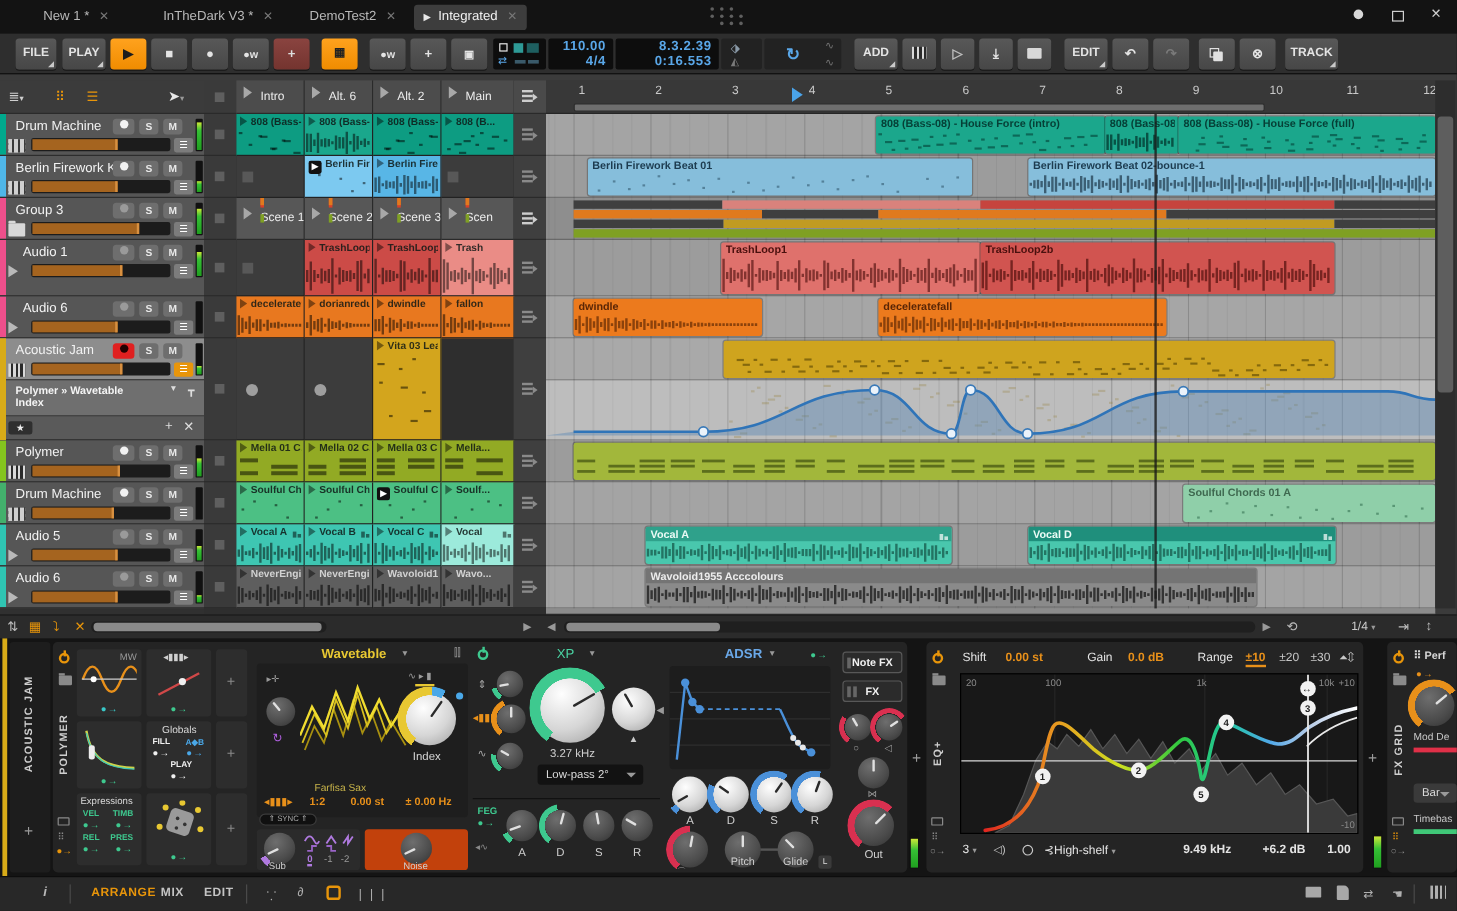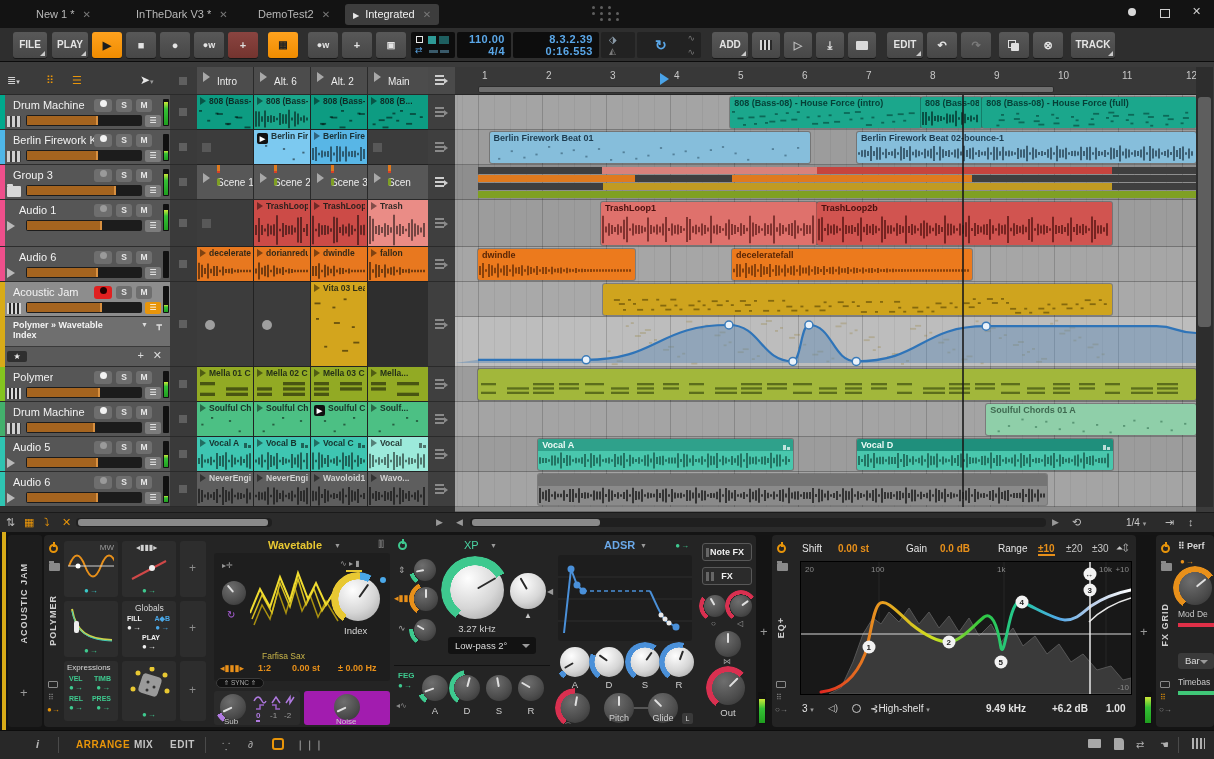--- a/index.html
+++ b/index.html
@@ -1336,20 +1336,21 @@
         <div class="chead" style="background: rgb(31, 143, 124);"></div>
         <div class="lab" style="color: rgb(234, 250, 245);">Vocal D<span style="float:right;margin-top:2px"><span style="display:inline-block;width:3px;height:5px;background:rgba(255,255,255,.7);margin-right:1px"></span><span style="display:inline-block;width:3px;height:3px;background:rgba(255,255,255,.7)"></span></span></div>
         <div style="position: absolute; inset: 12px 0px 0px;">
           <svg width="256" height="19" viewBox="0 0 256 19" preserveAspectRatio="none" style="position:absolute;left:0;top:0">
             <path d="M2 5.1V13.9M5 8.1V10.9M8 3.7V15.3M11 3.1V15.9M14 7.5V11.5M17 1.9V17.1M20 6.4V12.6M23 5.7V13.3M26 5.8V13.2M29 8.3V10.7M32 5.5V13.5M35 5.9V13.1M38 6.0V13.0M41 1.9V17.1M44 8.0V11.0M47 2.9V16.1M50 4.0V15.0M53 7.8V11.2M56 5.3V13.7M59 8.3V10.7M62 6.7V12.3M65 4.5V14.5M68 8.3V10.7M71 2.2V16.8M74 4.7V14.3M77 5.3V13.7M80 2.5V16.5M83 8.3V10.7M86 5.6V13.4M89 7.4V11.6M92 8.2V10.8M95 4.2V14.8M98 7.1V11.9M101 3.9V15.1M104 2.4V16.6M107 8.3V10.7M110 2.5V16.5M113 6.0V13.0M116 6.8V12.2M119 6.6V12.4M122 8.3V10.7M125 4.9V14.1M128 4.7V14.3M131 6.7V12.3M134 1.6V17.4M137 6.9V12.1M140 3.9V15.1M143 4.0V15.0M146 8.3V10.7M149 6.3V12.7M152 7.8V11.2M155 6.5V12.5M158 3.4V15.6M161 8.3V10.7M164 2.3V16.7M167 3.9V15.1M170 6.4V12.6M173 3.0V16.0M176 8.0V11.0M179 6.7V12.3M182 6.9V12.1M185 8.3V10.7M188 3.4V15.6M191 5.9V13.1M194 4.5V14.5M197 2.0V17.0M200 8.3V10.7M203 3.4V15.6M206 5.9V13.1M209 7.8V11.2M212 6.7V12.3M215 8.3V10.7M218 4.6V14.4M221 3.6V15.4M224 7.6V11.4M227 1.6V17.4M230 6.0V13.0M233 4.9V14.1M236 4.4V14.6M239 8.3V10.7M242 7.1V11.9M245 6.7V12.3M248 6.7V12.3M251 2.6V16.4" stroke="rgba(10,60,50,.6)" stroke-width="2" fill="none"></path>
           </svg>
         </div>
       </div>
       <div class="aclip" style="left: 83.16px; top: 379px; width: 508.8px; height: 31px; background: rgb(138, 138, 138);">
         <div class="chead" style="background: rgb(116, 116, 116);"></div>
+        <div class="lab" style="color: rgb(236, 236, 236);">Wavoloid1955 Acccolours</div>
         <div style="position: absolute; inset: 12px 0px 0px;">
           <svg width="509" height="19" viewBox="0 0 509 19" preserveAspectRatio="none" style="position:absolute;left:0;top:0">
             <path d="M2 1.9V17.1M5 5.8V13.2M8 4.3V14.7M11 2.9V16.1M14 8.3V10.7M17 5.4V13.6M20 7.7V11.3M23 7.7V11.3M26 4.2V14.8M29 8.1V10.9M32 3.1V15.9M35 3.1V15.9M38 7.3V11.7M41 2.3V16.7M44 6.9V12.1M47 6.3V12.7M50 6.8V12.2M53 8.3V10.7M56 4.6V14.4M59 5.5V13.5M62 5.6V13.4M65 1.7V17.3M68 8.1V10.9M71 3.2V15.8M74 4.6V14.4M77 8.0V11.0M80 6.3V12.7M83 8.2V10.8M86 5.9V13.1M89 3.8V15.2M92 8.3V10.7M95 1.8V17.2M98 4.9V14.1M101 5.4V13.6M104 3.2V15.8M107 8.3V10.7M110 6.5V12.5M113 7.2V11.8M116 7.8V11.2M119 3.3V15.7M122 7.0V12.0M125 3.5V15.5M128 2.5V16.5M131 8.3V10.7M134 3.1V15.9M137 6.6V12.4M140 7.3V11.7M143 6.7V12.3M146 8.3V10.7M149 4.1V14.9M152 4.3V14.7M155 6.4V12.6M158 1.5V17.5M161 7.2V11.8M164 4.2V14.8M167 4.8V14.2M170 8.3V10.7M173 6.9V12.1M176 7.3V11.7M179 5.8V13.2M182 2.8V16.2M185 8.3V10.7M188 2.1V16.9M191 4.2V14.8M194 6.5V12.5M197 3.9V15.1M200 8.3V10.7M203 7.5V11.5M206 6.1V12.9M209 8.2V10.8M212 2.7V16.3M215 5.8V13.2M218 4.2V14.8M221 2.2V16.8M224 8.3V10.7M227 4.0V15.0M230 6.7V12.3M233 8.3V10.7M236 5.6V13.4M239 8.3V10.7M242 3.9V15.1M245 3.3V15.7M248 7.4V11.6M251 1.7V17.3M254 6.4V12.6M257 5.4V13.6M260 5.3V13.7M263 8.3V10.7M266 6.0V13.0M269 6.2V12.8M272 6.1V12.9M275 2.1V16.9M278 8.0V11.0M281 2.8V16.2M284 3.8V15.2M287 7.6V11.4M290 4.8V14.2M293 8.3V10.7M296 7.0V12.0M299 4.9V14.1M302 8.3V10.7M305 2.3V16.7M308 4.8V14.2M311 5.2V13.8M314 2.3V16.7M317 8.3V10.7M320 5.2V13.8M323 7.0V12.0M326 8.3V10.7M329 4.6V14.4M332 7.3V11.7M335 4.0V15.0M338 2.5V16.5M341 8.3V10.7M344 2.2V16.8M347 5.9V13.1M350 6.5V12.5M353 6.1V12.9M356 8.3V10.7M359 5.3V13.7M362 5.0V14.0M365 6.7V12.3M368 1.6V17.4M371 7.0V12.0M374 3.6V15.4M377 3.7V15.3M380 8.3V10.7M383 5.8V13.2M386 8.1V10.9M389 6.8V12.2M392 3.8V15.2M395 8.3V10.7M398 2.4V16.6M401 3.9V15.1M404 6.3V12.7M407 2.7V16.3M410 8.0V11.0M413 6.3V12.7M416 7.4V11.6M419 8.3V10.7M422 3.8V15.2M425 6.1V12.9M428 4.5V14.5M431 2.0V17.0M434 8.3V10.7M437 3.0V16.0M440 5.7V13.3M443 7.6V11.4M446 7.0V12.0M449 8.3V10.7M452 4.9V14.1M455 3.9V15.1M458 7.6V11.4M461 1.5V17.5M464 6.0V13.0M467 4.7V14.3M470 4.0V15.0M473 8.3V10.7M476 6.9V12.1M479 7.1V11.9M482 6.8V12.2M485 2.9V16.1M488 8.0V11.0M491 2.7V16.3M494 3.3V15.7M497 7.4V11.6M500 3.4V15.6M503 7.6V11.4M506 7.4V11.6" stroke="rgba(15,15,15,.7)" stroke-width="2" fill="none"></path>
           </svg>
         </div>
       </div>
       <div style="position: absolute; left: 507px; top: 0px; width: 1.5px; height: 412px; background: rgba(25, 25, 25, 0.8);"></div>
     </div>
   <div class="vsb" style="top:5px;height:440px">
       <div class="th" style="top:30px;height:230px"></div>
@@ -1502,21 +1503,21 @@
           <path d="M2 8 Q6 0 10 8 Q12 12 14 8" stroke="#b07ae0" stroke-width="1.5" fill="none"></path>
           <path d="M20 10 L24 4 L28 10" stroke="#b07ae0" stroke-width="1.5" fill="none"></path>
           <path d="M34 10 L38 4 L38 10 L42 4" stroke="#b07ae0" stroke-width="1.5" fill="none"></path>
           <path d="M4 16 L8 16 L8 12 L12 12" stroke="#9a64c8" stroke-width="1.5" fill="none"></path>
           <path d="M20 12 L24 12 L24 16 L28 16" stroke="#9a64c8" stroke-width="1.5" fill="none"></path>
         </svg>
         <span class="abs" style="left:42px;top:20px;color:#b07ae0;font-size:8px;font-weight:bold;border-bottom:2px solid #b07ae0">0</span>
         <span class="abs" style="left:56px;top:20px;color:#9a9a9a;font-size:8px">-1</span>
         <span class="abs" style="left:70px;top:20px;color:#9a9a9a;font-size:8px">-2</span>
       </div>
-      <div class="abs" style="left:92px;top:156px;width:86px;height:34px;background:#a21caf;border-radius:3px">
+      <div class="abs" style="left:92px;top:156px;width:86px;height:34px;background:#c2410c;border-radius:3px">
         <div class="kn dark" style="left:30px;top:3px;width:26px;height:26px">
             <i class="ptr" style="transform:rotate(-115deg)"></i>
           </div>
         <span class="abs" style="left:32px;bottom:-1px;color:#ccc;font-size:8px">Noise</span>
       </div>
     </div>
 
     <div class="abs" style="left:348px;top:0;width:160px;height:192px">
       <div class="pow green" style="left:6px;top:6px"></div>
       <span class="abs" style="left:72px;top:4px;color:#4ad2a2;font-size:11px;font-weight:normal">XP</span>

